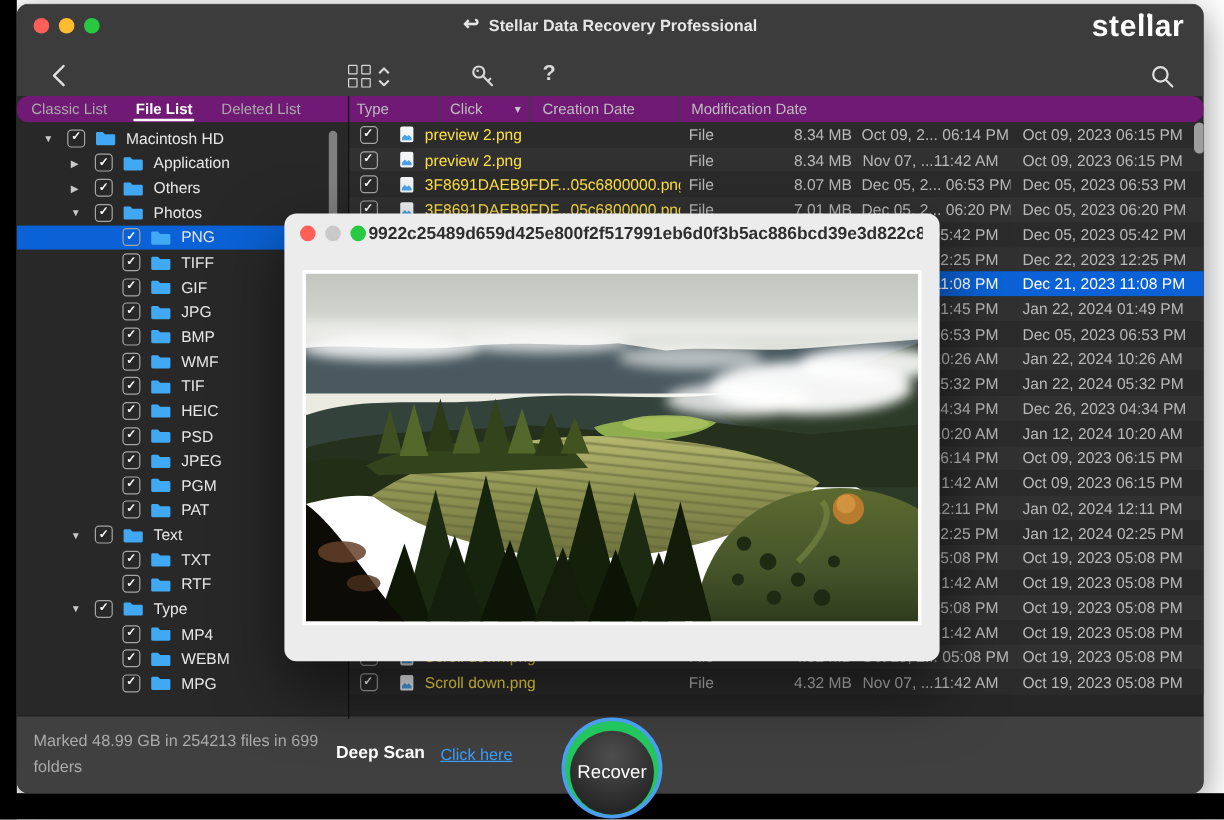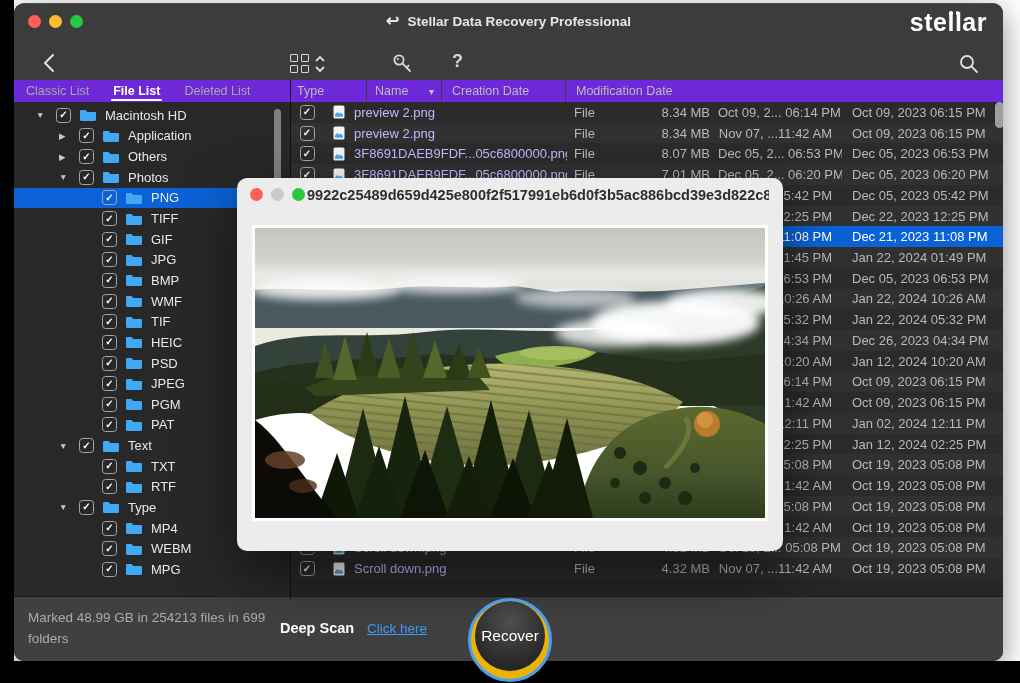--- a/index.html
+++ b/index.html
@@ -26,21 +26,21 @@
   .tb-ic { position:absolute; top:44px; color:#d8d8d8; }
   .chev-left { left:28px; top:48px; }
   .grid-ic { left:276px; top:50px; display:grid; grid-template-columns:8px 8px; grid-gap:3px; }
   .grid-ic i { width:8px; height:8px; border:1.6px solid #d8d8d8; border-radius:1px; }
   .grid-chevs { left:300px; top:49px; }
   .key-ic { left:378px; top:49px; }
   .help-ic { left:438px; top:47px; font-size:18px; font-weight:600; }
   .search-ic { left:944px; top:49px; }
 
   
-  .band { position:absolute; left:0; top:76px; width:100%; height:22px; background:#6d28d9; }
+  .band { position:absolute; left:0; top:76px; width:100%; height:22px; background:#701a75;border-radius:10px; }
   .tabs { position:absolute; left:0; top:0; width:276px; height:22px; display:flex; }
   .tab { flex:0 0 auto; padding:0 12px; height:22px; display:flex; align-items:center; position:relative; color:#a9a9a9; font-size:12.5px; cursor:default; }
   .tab.active { color:#fff; font-weight:bold; }
   .tab .tab-underline { display:none; }
   .tab.active .tab-underline { display:block; position:absolute; left:10px; right:10px; bottom:1px; height:2px; background:#fff; border-radius:1px; }
 
   .thead { position:absolute; left:276px; top:0; width:713px; height:22px; display:flex; color:#bdbdbd; font-size:12.5px; align-items:center; }
   .th { height:100%; display:flex; align-items:center; }
   .th + .th { border-left:1px solid #3d3d3d; }
   .th-name { width:277px; padding-left:17px; }
@@ -66,35 +66,35 @@
 
   
   .tbody { position:absolute; left:276px; top:98px; width:713px; height:494px; background:#262626; }
   .trow { height:20.74px; display:flex; align-items:center; font-size:13px; color:#b9b9b9; }
   .trow:nth-child(odd) { background:#2b2b2b; }
   .trow:nth-child(even) { background:#313131; }
   .trow.sel { background:#0a62d6; color:#fff; }
   .trow.sel .c-name { color:#fff; }
   .c-check { width:34px; display:flex; justify-content:center; flex:0 0 34px; }
   .c-ficon { width:30px; display:flex; justify-content:center; flex:0 0 30px; }
-  .c-name { flex:1; color:#c4b5fd; white-space:nowrap; overflow:hidden; }
+  .c-name { flex:1; color:#fde047; white-space:nowrap; overflow:hidden; }
   .c-type { width:76px; flex:0 0 76px; padding-left:7px; }
   .c-size { width:75px; flex:0 0 75px; text-align:right; padding-right:8px; }
   .c-created { width:124px; flex:0 0 124px; text-align:right; padding-right:10px; white-space:nowrap; overflow:hidden; }
   .c-mod { width:161px; flex:0 0 161px; padding-left:10px; white-space:nowrap; }
   .list-scroll { position:absolute; left:981px; top:98px; width:9px; height:26px; background:#9e9e9e; border-radius:5px; z-index:3; }
 
   
   .footer { position:absolute; left:0; top:592px; width:100%; height:66px; background:#404040; border-top:1px solid #1d1d1d; }
   .marked { position:absolute; left:14px; top:11px; width:262px; color:#ababab; font-size:13.5px; line-height:1.55; }
   .deepscan { position:absolute; left:266px; top:23px; color:#fff; font-size:14.5px; font-weight:bold; }
   .clickhere { position:absolute; left:353px; top:24px; color:#3b9eff; font-size:13.5px; text-decoration:underline; cursor:pointer; }
 
   .recover { position:absolute; left:468px; top:598px; width:84px; height:84px; border-radius:50%;
-             border:3px solid #4a9df0; background:#eab308; z-index:10; display:flex; align-items:flex-start; justify-content:center; }
+             border:3px solid #4a9df0; background:#22c55e; z-index:10; display:flex; align-items:flex-end; justify-content:center; }
   .recover-core { width:70px; height:70px; border-radius:50%;
              background:radial-gradient(circle at 50% 30%, #4e4e4e, #262626 75%);
              display:flex; align-items:center; justify-content:center; color:#fff; font-size:15.5px; }
 
   
   .preview { position:absolute; left:237px; top:178px; width:546px; height:373px; background:#ececec; border-radius:10px;
              z-index:5; box-shadow:0 22px 55px rgba(0,0,0,.55); }
   .pv-bar { position:absolute; left:0; top:0; width:100%; height:34px; }
   .pv-lights { position:absolute; left:13px; top:10px; display:flex; gap:8px; }
   .pv-light { width:13px; height:13px; border-radius:50%; }
@@ -165,21 +165,21 @@
     <span class="tab-underline"></span>
   </div>
         <div class="tab">
     <span class="tab-label">Deleted List</span>
 
   </div>
       </div>
     <div class="thead">
       <div class="th th-type">Type</div>
       <div class="th th-size">
-        <span>Name</span>
+        <span>Click</span>
         <span class="sort-arrow">▾</span>
       </div>
       <div class="th th-created">Creation Date</div>
       <div class="th th-mod">Modification Date</div>
     </div>
   </div>
   <div class="vdivider"></div>
 
   <div class="sidebar">
     <div class="tree" id="tree">

